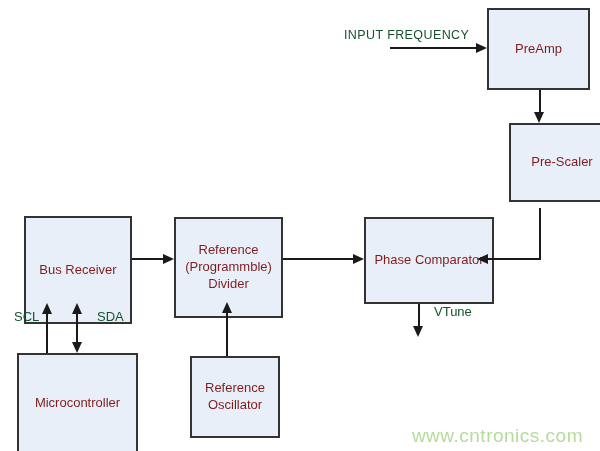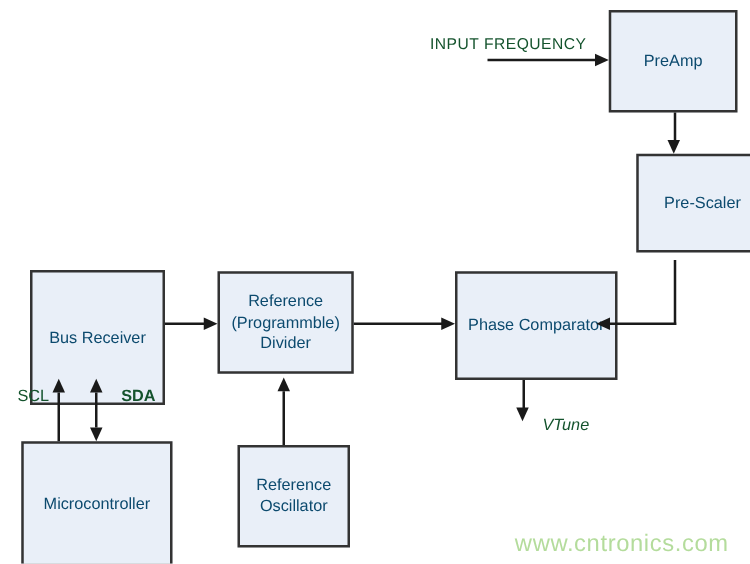--- a/index.html
+++ b/index.html
@@ -19,21 +19,21 @@
     position: absolute;
     box-sizing: border-box;
     background: #e9eff8;
     border: 2px solid #333333;
     display: flex;
     align-items: center;
     justify-content: center;
     text-align: center;
     font-size: 13px;
     line-height: 1.3;
-    color: #0c4a6e;
+    color: #7f1d1d;
     padding: 3px;
   }
   .line {
     position: absolute;
     background: #1a1a1a;
   }
   .arrow {
     position: absolute;
     width: 0;
     height: 0;
@@ -49,36 +49,36 @@
     font-size: 13px;
     color: #14532d;
     white-space: nowrap;
   }
   #input-frequency-label {
     left: 344px; top: 28px;
     font-size: 12.5px;
     letter-spacing: 0.4px;
   }
   #scl-label   { left: 14px;  top: 309px; }
-  #sda-label   { left: 97px;  top: 309px; font-weight: bold; }
-  #vtune-label { left: 434px; top: 332px; font-style: italic; }
+  #sda-label   { left: 97px;  top: 309px; }
+  #vtune-label { left: 434px; top: 304px; }
   #watermark {
     position: absolute;
     right: 17px;
     top: 425px;
     font-size: 19px;
     color: #b4dc9c;
     letter-spacing: 0.5px;
     white-space: nowrap;
   }
   
   #blk-preamp       { left: 487px; top: 8px;   width: 103px; height: 82px; }
   #blk-prescaler    { left: 509px; top: 123px; width: 106px; height: 79px; }
   #blk-bus-receiver { left: 24px;  top: 216px; width: 108px; height: 108px; }
-  #blk-ref-divider  { left: 174px; top: 217px; width: 109px; height: 82px; }
+  #blk-ref-divider  { left: 174px; top: 217px; width: 109px; height: 101px; }
   #blk-phase-comp   { left: 364px; top: 217px; width: 130px; height: 87px; }
   #blk-micro        { left: 17px;  top: 353px; width: 121px; height: 100px; }
   #blk-ref-osc      { left: 190px; top: 356px; width: 90px; height: 82px; }
 </style>
 </head>
 <body>
 
 <div id="canvas">
 
   <div class="block" id="blk-preamp">

